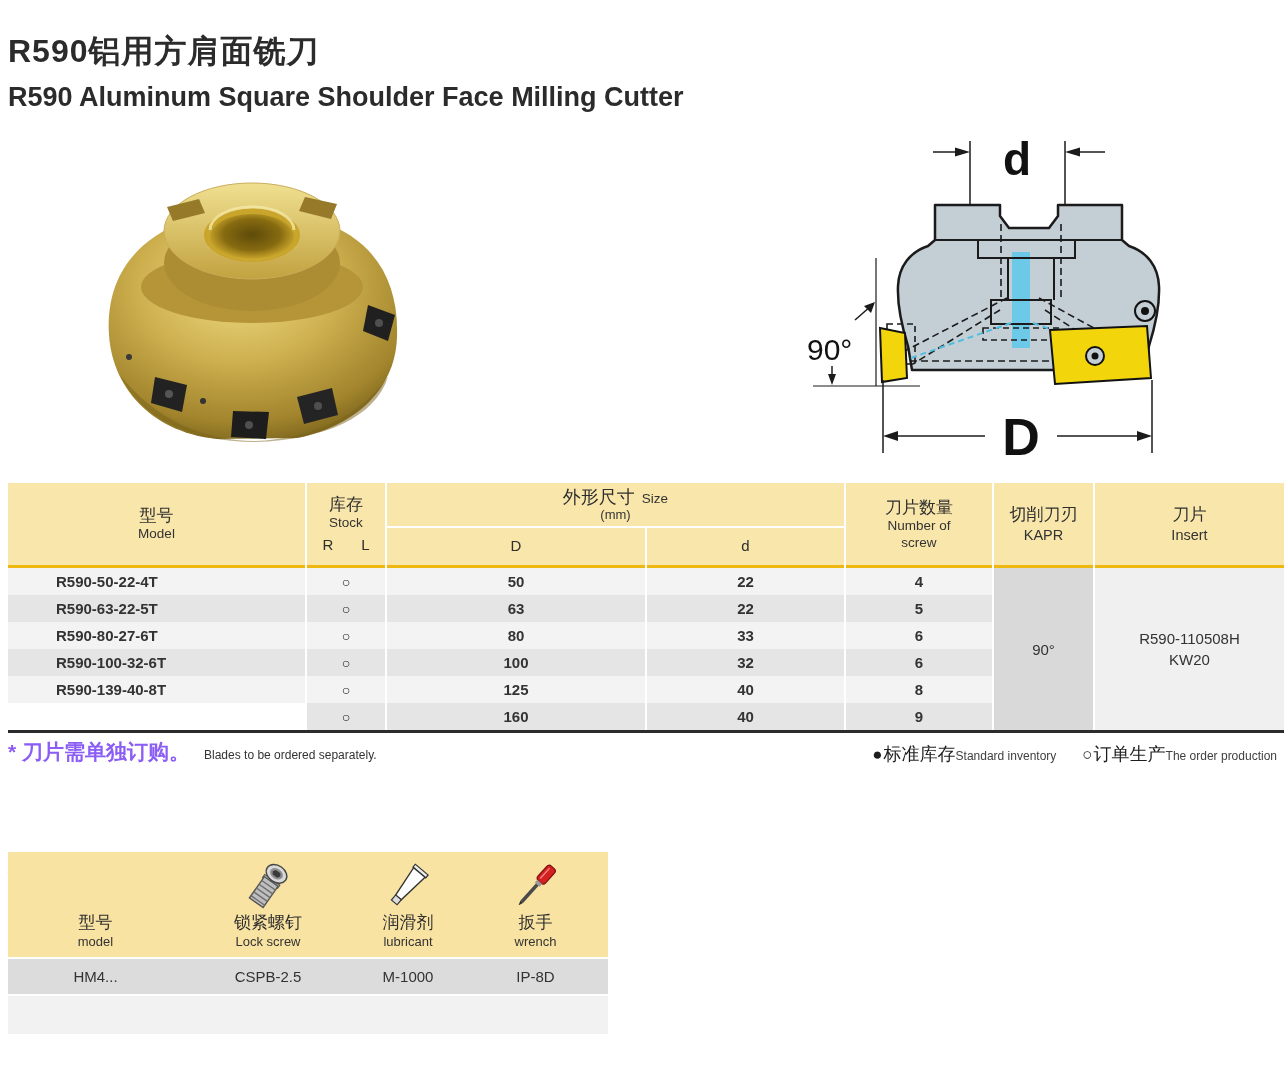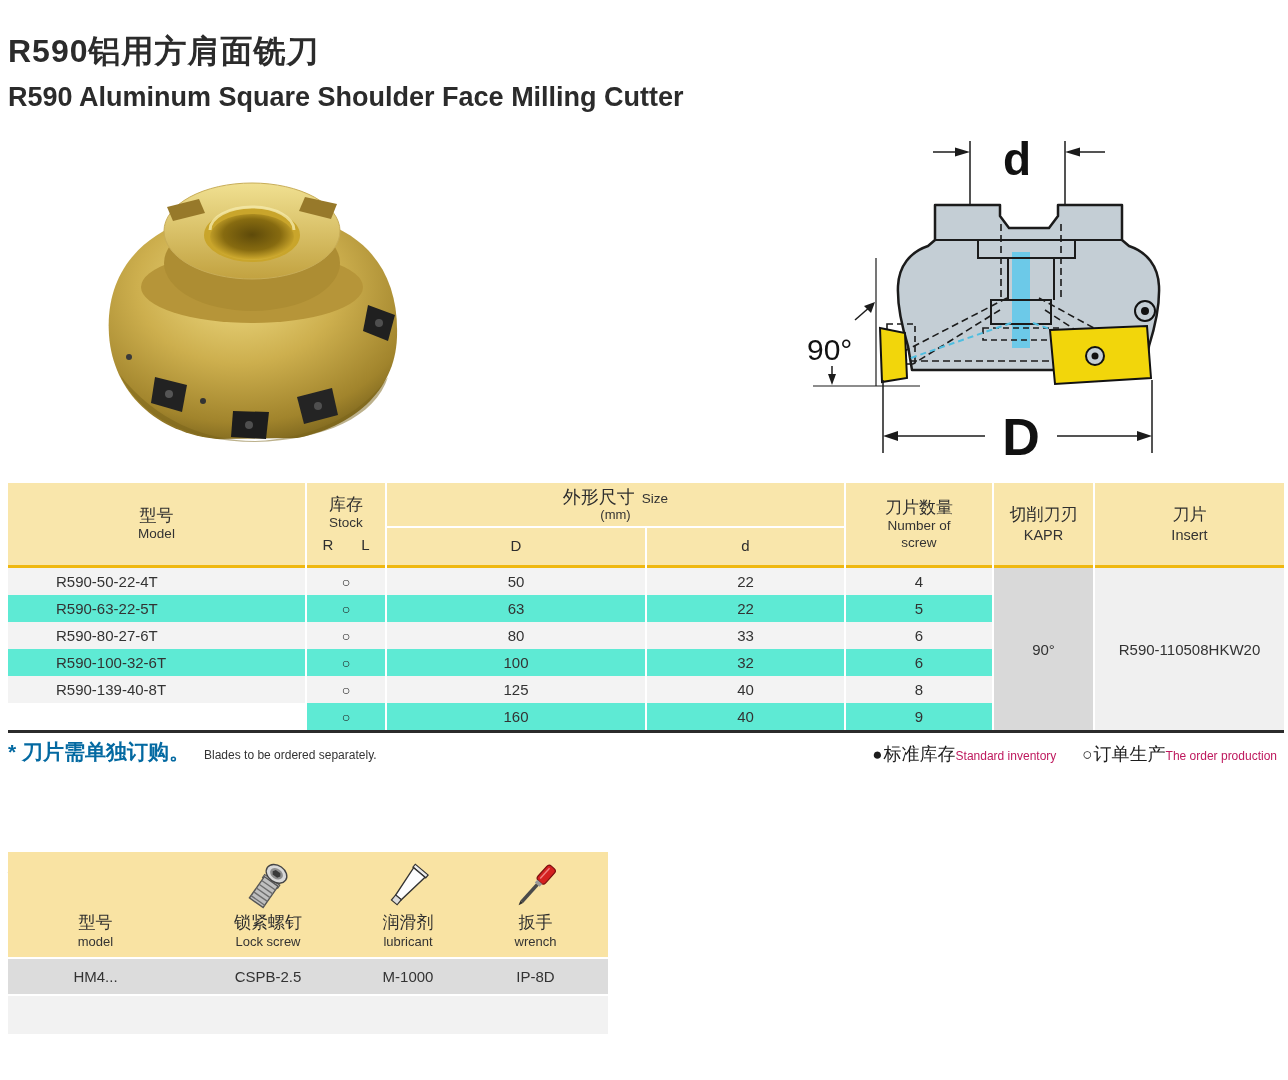--- a/index.html
+++ b/index.html
@@ -20,37 +20,37 @@
     grid-template-rows:45px 40px repeat(6,27px);
     column-gap:2px;background:#fff;border-bottom:3px solid #2b2b2b;box-sizing:border-box;}
   .hc{background:#F9E6AB;border-bottom:3px solid #EFB810;display:flex;flex-direction:column;
       align-items:center;justify-content:center;line-height:1.25;box-sizing:border-box;}
   .hc .zh{font-size:17px;color:#2e2e2e;}
   .hc .en{font-size:13.5px;color:#333;}
   .hc-size{border-bottom:2px solid #fff;justify-content:center;}
   .size-line1{display:flex;align-items:baseline;gap:7px;}
   .hc-sub{font-size:15px;}
   .stock-rl{display:flex;gap:28px;font-size:15px;margin-top:4px;}
-  .bc{display:flex;align-items:center;justify-content:center;font-size:15px;color:#333;box-sizing:border-box;}
+  .bc{display:flex;align-items:center;justify-content:center;font-size:15px;color:#333;box-sizing:border-box;font-weight:bold;}
   .bc.model{justify-content:flex-start;padding-left:48px;}
   .bc.circle{font-size:14px;color:#222;}
   .r-odd{background:#F3F3F3;}
-  .r-even{background:#5eead4;}
+  .r-even{background:#e5e5e5;}
   .kapr-merge{grid-area:3/6/9/7;background:#D9D9D9;display:flex;align-items:center;justify-content:center;font-size:15px;color:#333;}
-  .insert-merge{grid-area:3/7/9/8;background:#F0F0F0;display:flex;flex-direction:row;align-items:center;justify-content:center;font-size:15px;color:#333;line-height:1.4;}
+  .insert-merge{grid-area:3/7/9/8;background:#F0F0F0;display:flex;flex-direction:column;align-items:center;justify-content:center;font-size:15px;color:#333;line-height:1.4;}
 
   
   .fn-left{position:absolute;left:8px;top:738px;display:flex;align-items:baseline;gap:6px;}
-  .fn-zh{font-size:21px;font-weight:bold;color:#0369a1;}
+  .fn-zh{font-size:21px;font-weight:bold;color:#8b5cf6;}
   .fn-en{font-size:12px;color:#333;margin-left:8px;}
   .fn-right{position:absolute;top:742px;right:11px;display:flex;align-items:baseline;gap:26px;}
   .legend-item{display:flex;align-items:baseline;}
   .legend-sym{font-size:17px;color:#1d1d1d;margin-right:1px;}
   .legend-zh{font-size:18px;color:#1d1d1d;}
-  .legend-en{font-size:12px;color:#be185d;}
+  .legend-en{font-size:12px;color:#404040;}
 
   
   .sp-title{position:absolute;left:8px;top:860px;display:flex;align-items:baseline;gap:2px;}
   .sp-title .zh{font-size:18px;font-weight:bold;color:#2b2b2b;}
   .sp-title .en{font-size:13px;color:#2b2b2b;}
   .sp-panel{position:absolute;left:8px;top:852px;width:600px;height:105px;background:#F9E3A3;
     display:grid;grid-template-columns:175px 170px 110px 145px;}
   .sp-col{display:flex;flex-direction:column;align-items:center;justify-content:flex-end;padding-bottom:6px;box-sizing:border-box;}
   .sp-icon{height:52px;display:flex;align-items:flex-end;justify-content:center;}
   .sp-zh{font-size:17px;color:#2e2e2e;line-height:1.3;}

